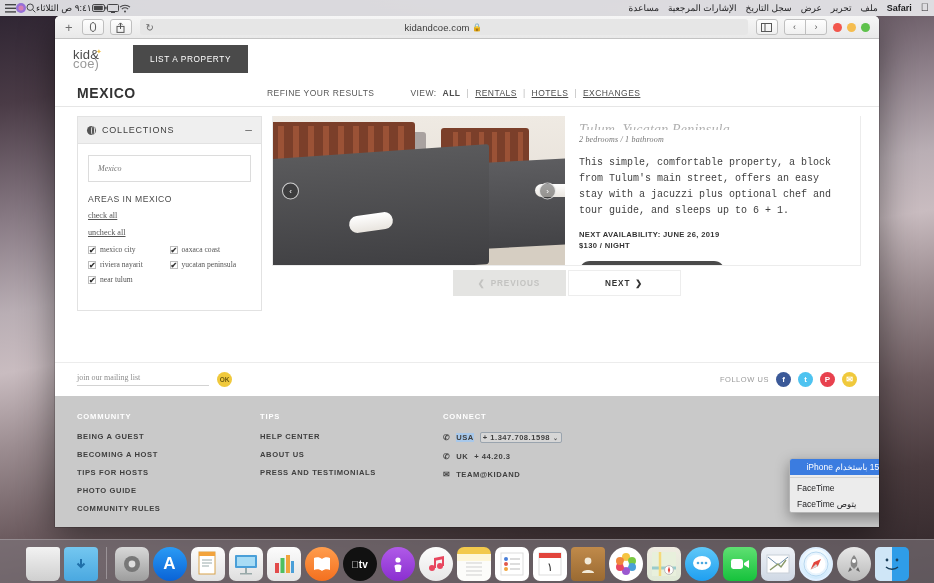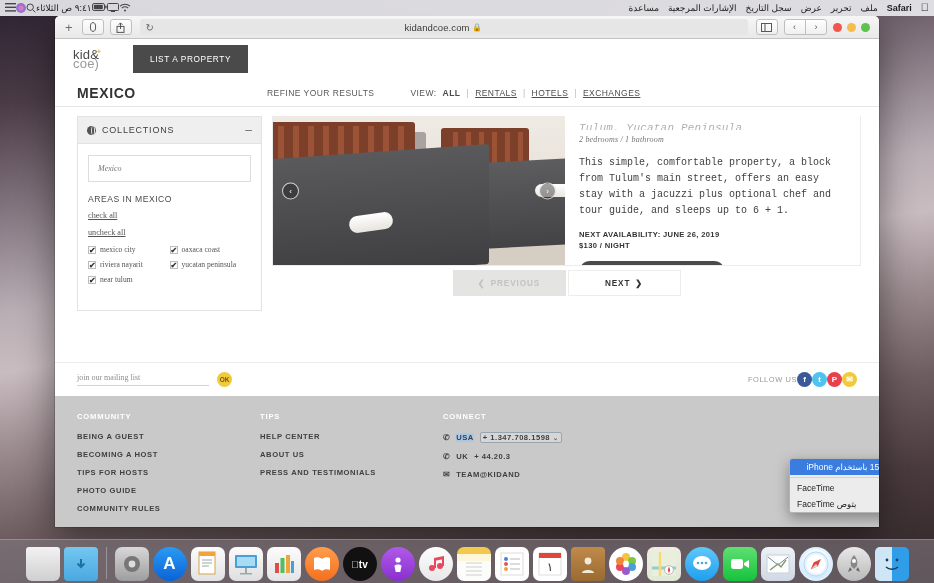--- a/index.html
+++ b/index.html
@@ -26,21 +26,21 @@
     display: flex; align-items: center;
     font-size: 9px; color: #1c1c1e;
     padding: 0 5px;
     direction: rtl;
     z-index: 60;
   }
   #menubar .mb-right { display: flex; align-items: center; gap: 9px; }
   #menubar .apple { font-size: 11px; line-height: 1; padding-bottom:1px;}
   #menubar .app-name { font-weight: bold; }
   #menubar .mb-left {
-    margin-right: auto; display: flex; 
+    margin-right: auto; display: flex; align-items: center;
     direction: ltr;
   }
   .mb-icon { opacity: .85; display:inline-block; }
   .mb-clock { font-size: 9px; letter-spacing: .1px; }
 
   svg.mbi { display:block; }
 
   
   #window {
     position: absolute; left: 55px; top: 16px;
@@ -223,22 +223,22 @@
     background: rgba(30,30,30,.42); border: 1px solid rgba(255,255,255,.75);
     color: #fff; font-size: 8px; display: flex; align-items: center;
     justify-content: center;
   }
   .carrow.l { left: 9px; }
   .carrow.r { right: 9px; }
 
   .details { flex: 1; padding: 6px 14px 0 14px; position: relative;
              overflow: hidden; }
   .d-title {
-    font-family: Liberation Mono, monospace; font-style: italic;
-    font-size: 11px; color: #6e6e6e; height: 8px; overflow: hidden;
+    font-family: Liberation Serif, serif; font-style: italic;
+    font-size: 14px; color: #6e6e6e; height: 8px; overflow: hidden;
     opacity: .55; letter-spacing: .2px;
   }
   .d-sub {
     font-family: "Liberation Serif", serif; font-style: italic;
     font-size: 8px; color: #757575; margin-top: 5px; letter-spacing: .2px;
   }
   .d-desc {
     font-family: Liberation Mono, monospace; font-size: 10px; color: #3f3f3f;
     line-height: 16px; margin-top: 11px;
   }
@@ -272,21 +272,21 @@
     width: 132px; border-bottom: 1px solid #d3d3d3; font-size: 8px;
     color: #8e8e8e; padding-bottom: 3px;
     font-family: "Liberation Serif", serif;
   }
   .ok-btn {
     width: 15px; height: 15px; border-radius: 50%; background: #f0c93c;
     color: #6d5a12; font-size: 6.5px; font-weight: bold;
     display: flex; align-items: center; justify-content: center;
     margin-left: 8px;
   }
-  .follow { margin-left: auto; display: flex; align-items: center; }
+  .follow { margin-left: auto; display: flex; align-items: center; gap: 7px; }
   .follow .flabel { font-size: 7.5px; color: #9a9a9a; letter-spacing: .55px; }
   .soc { width: 15px; height: 15px; border-radius: 50%; color: #fff;
          font-size: 8px; display: flex; align-items: center;
          justify-content: center; font-weight: bold; }
 
   
   #footer {
     background: #c9c9c9; height: 157px; padding: 16px 22px 0 22px;
     display: flex; position: relative;
   }

